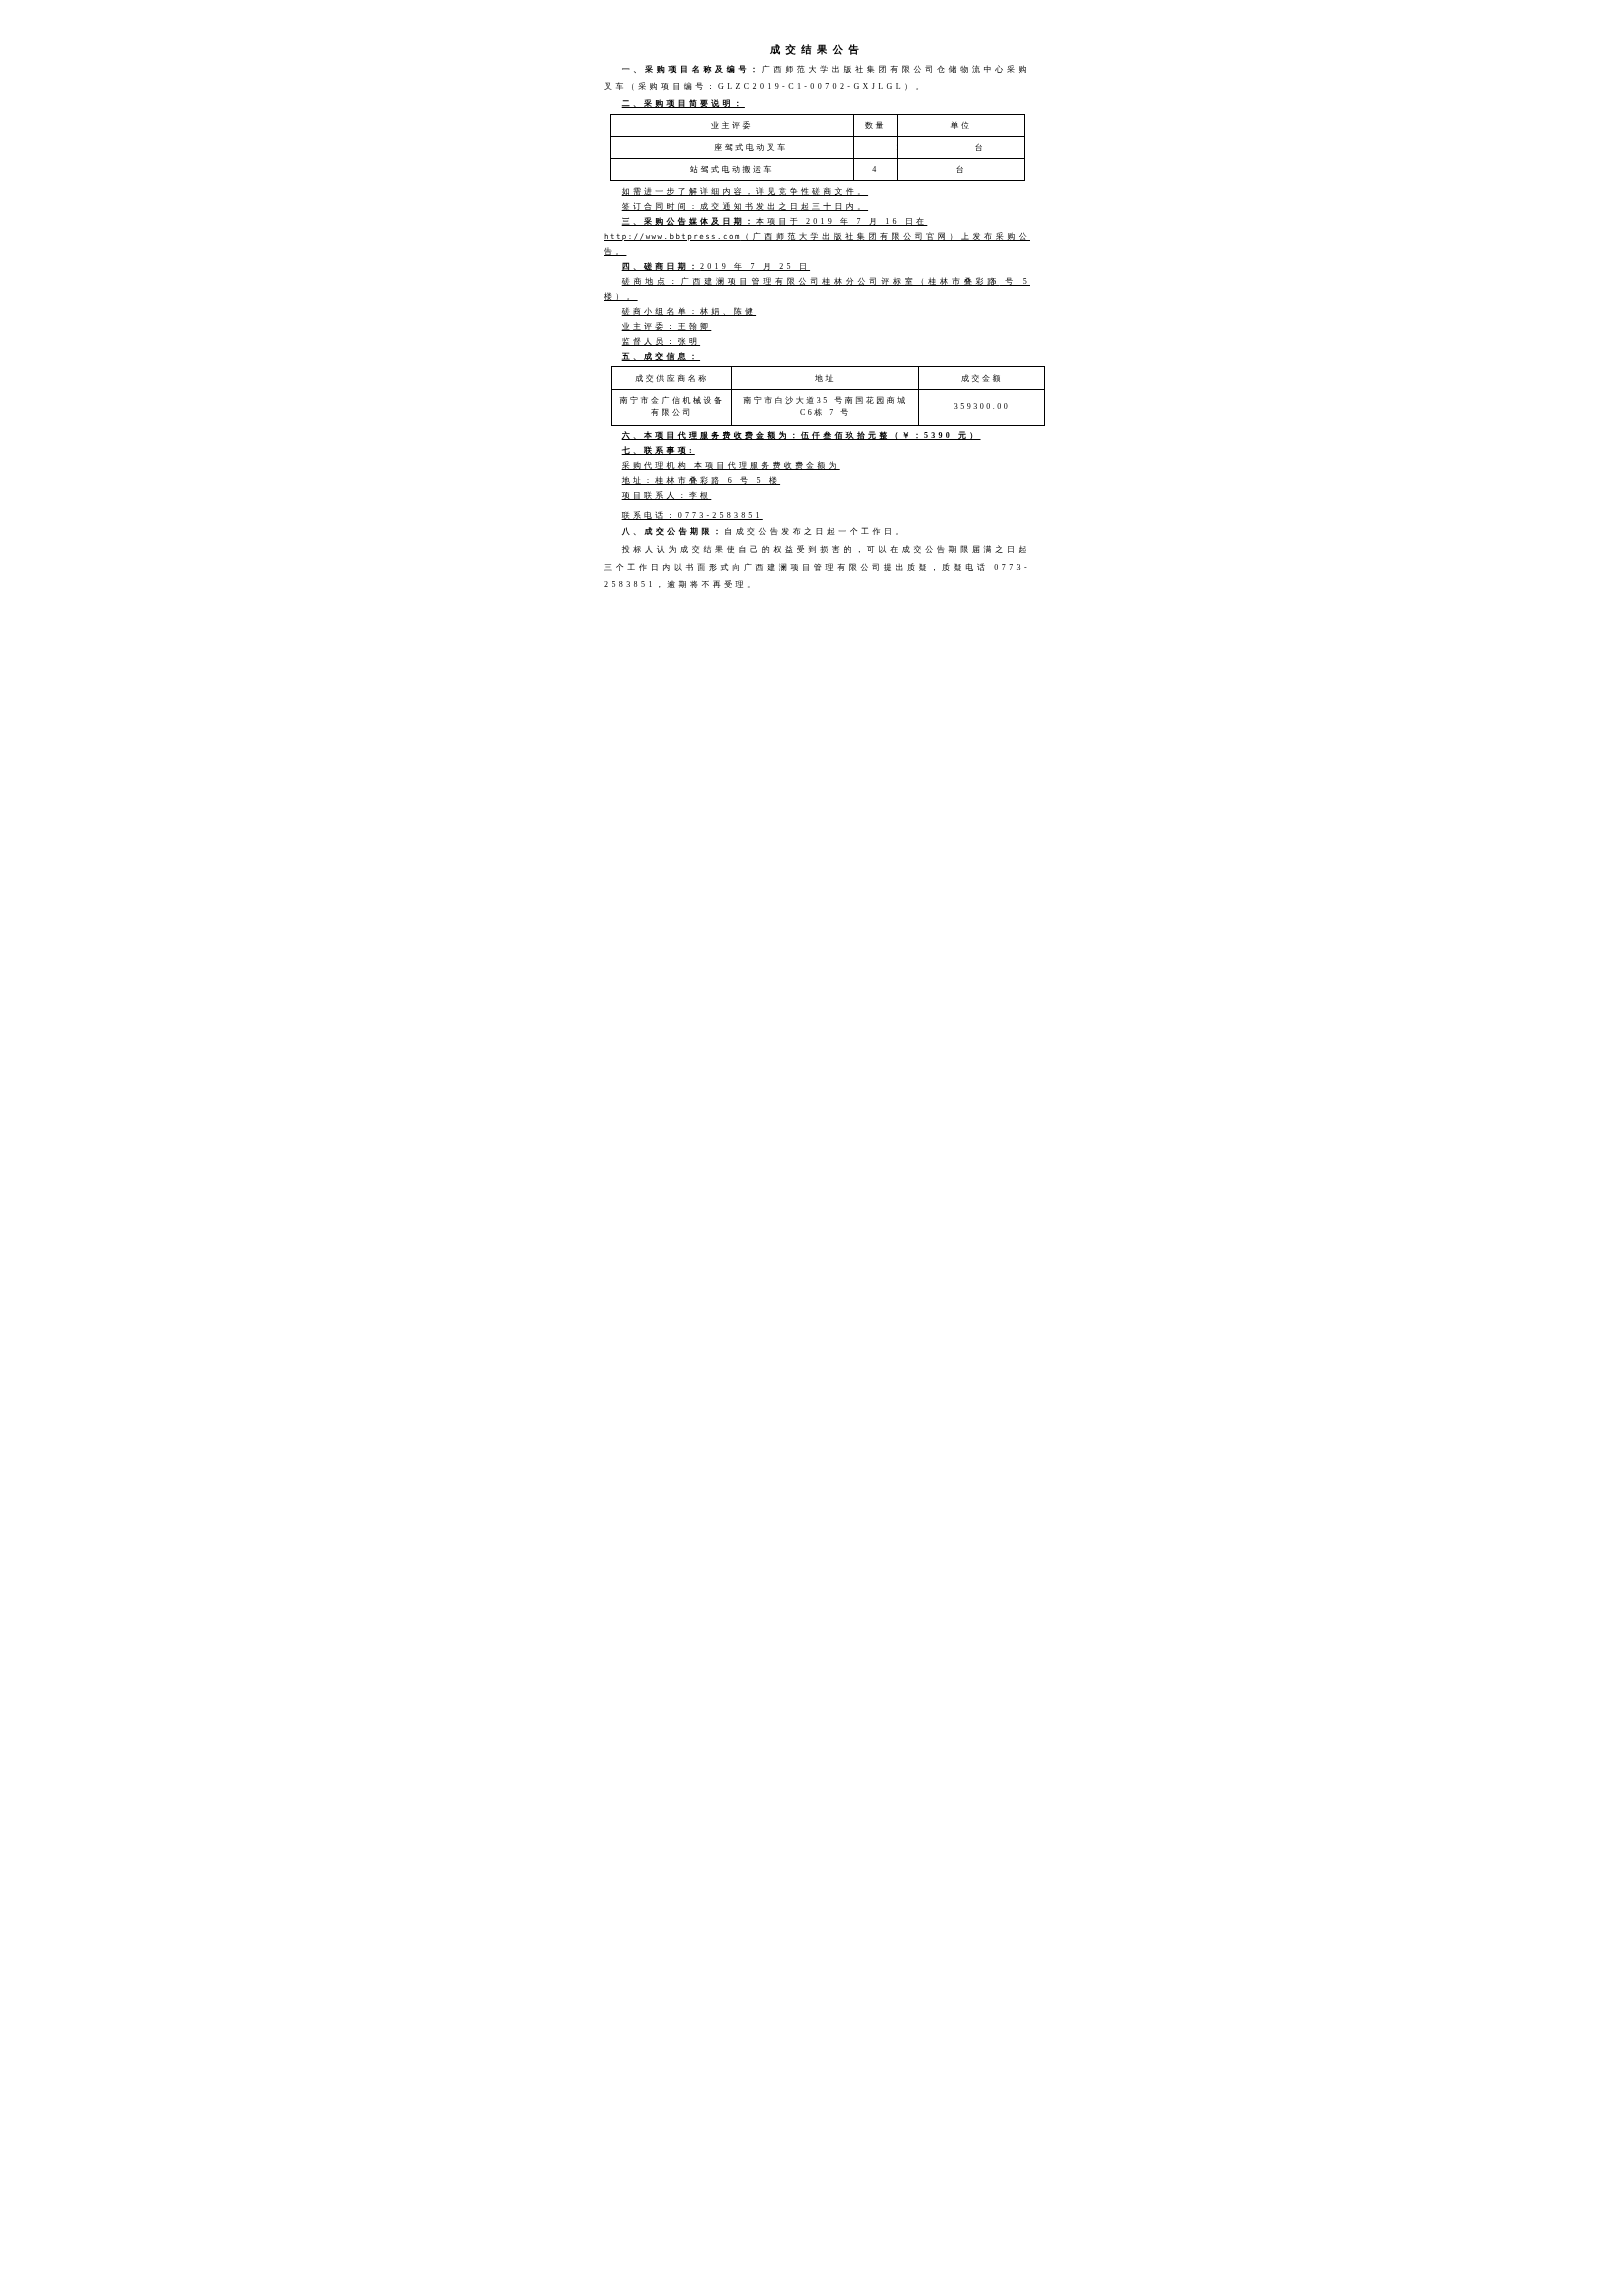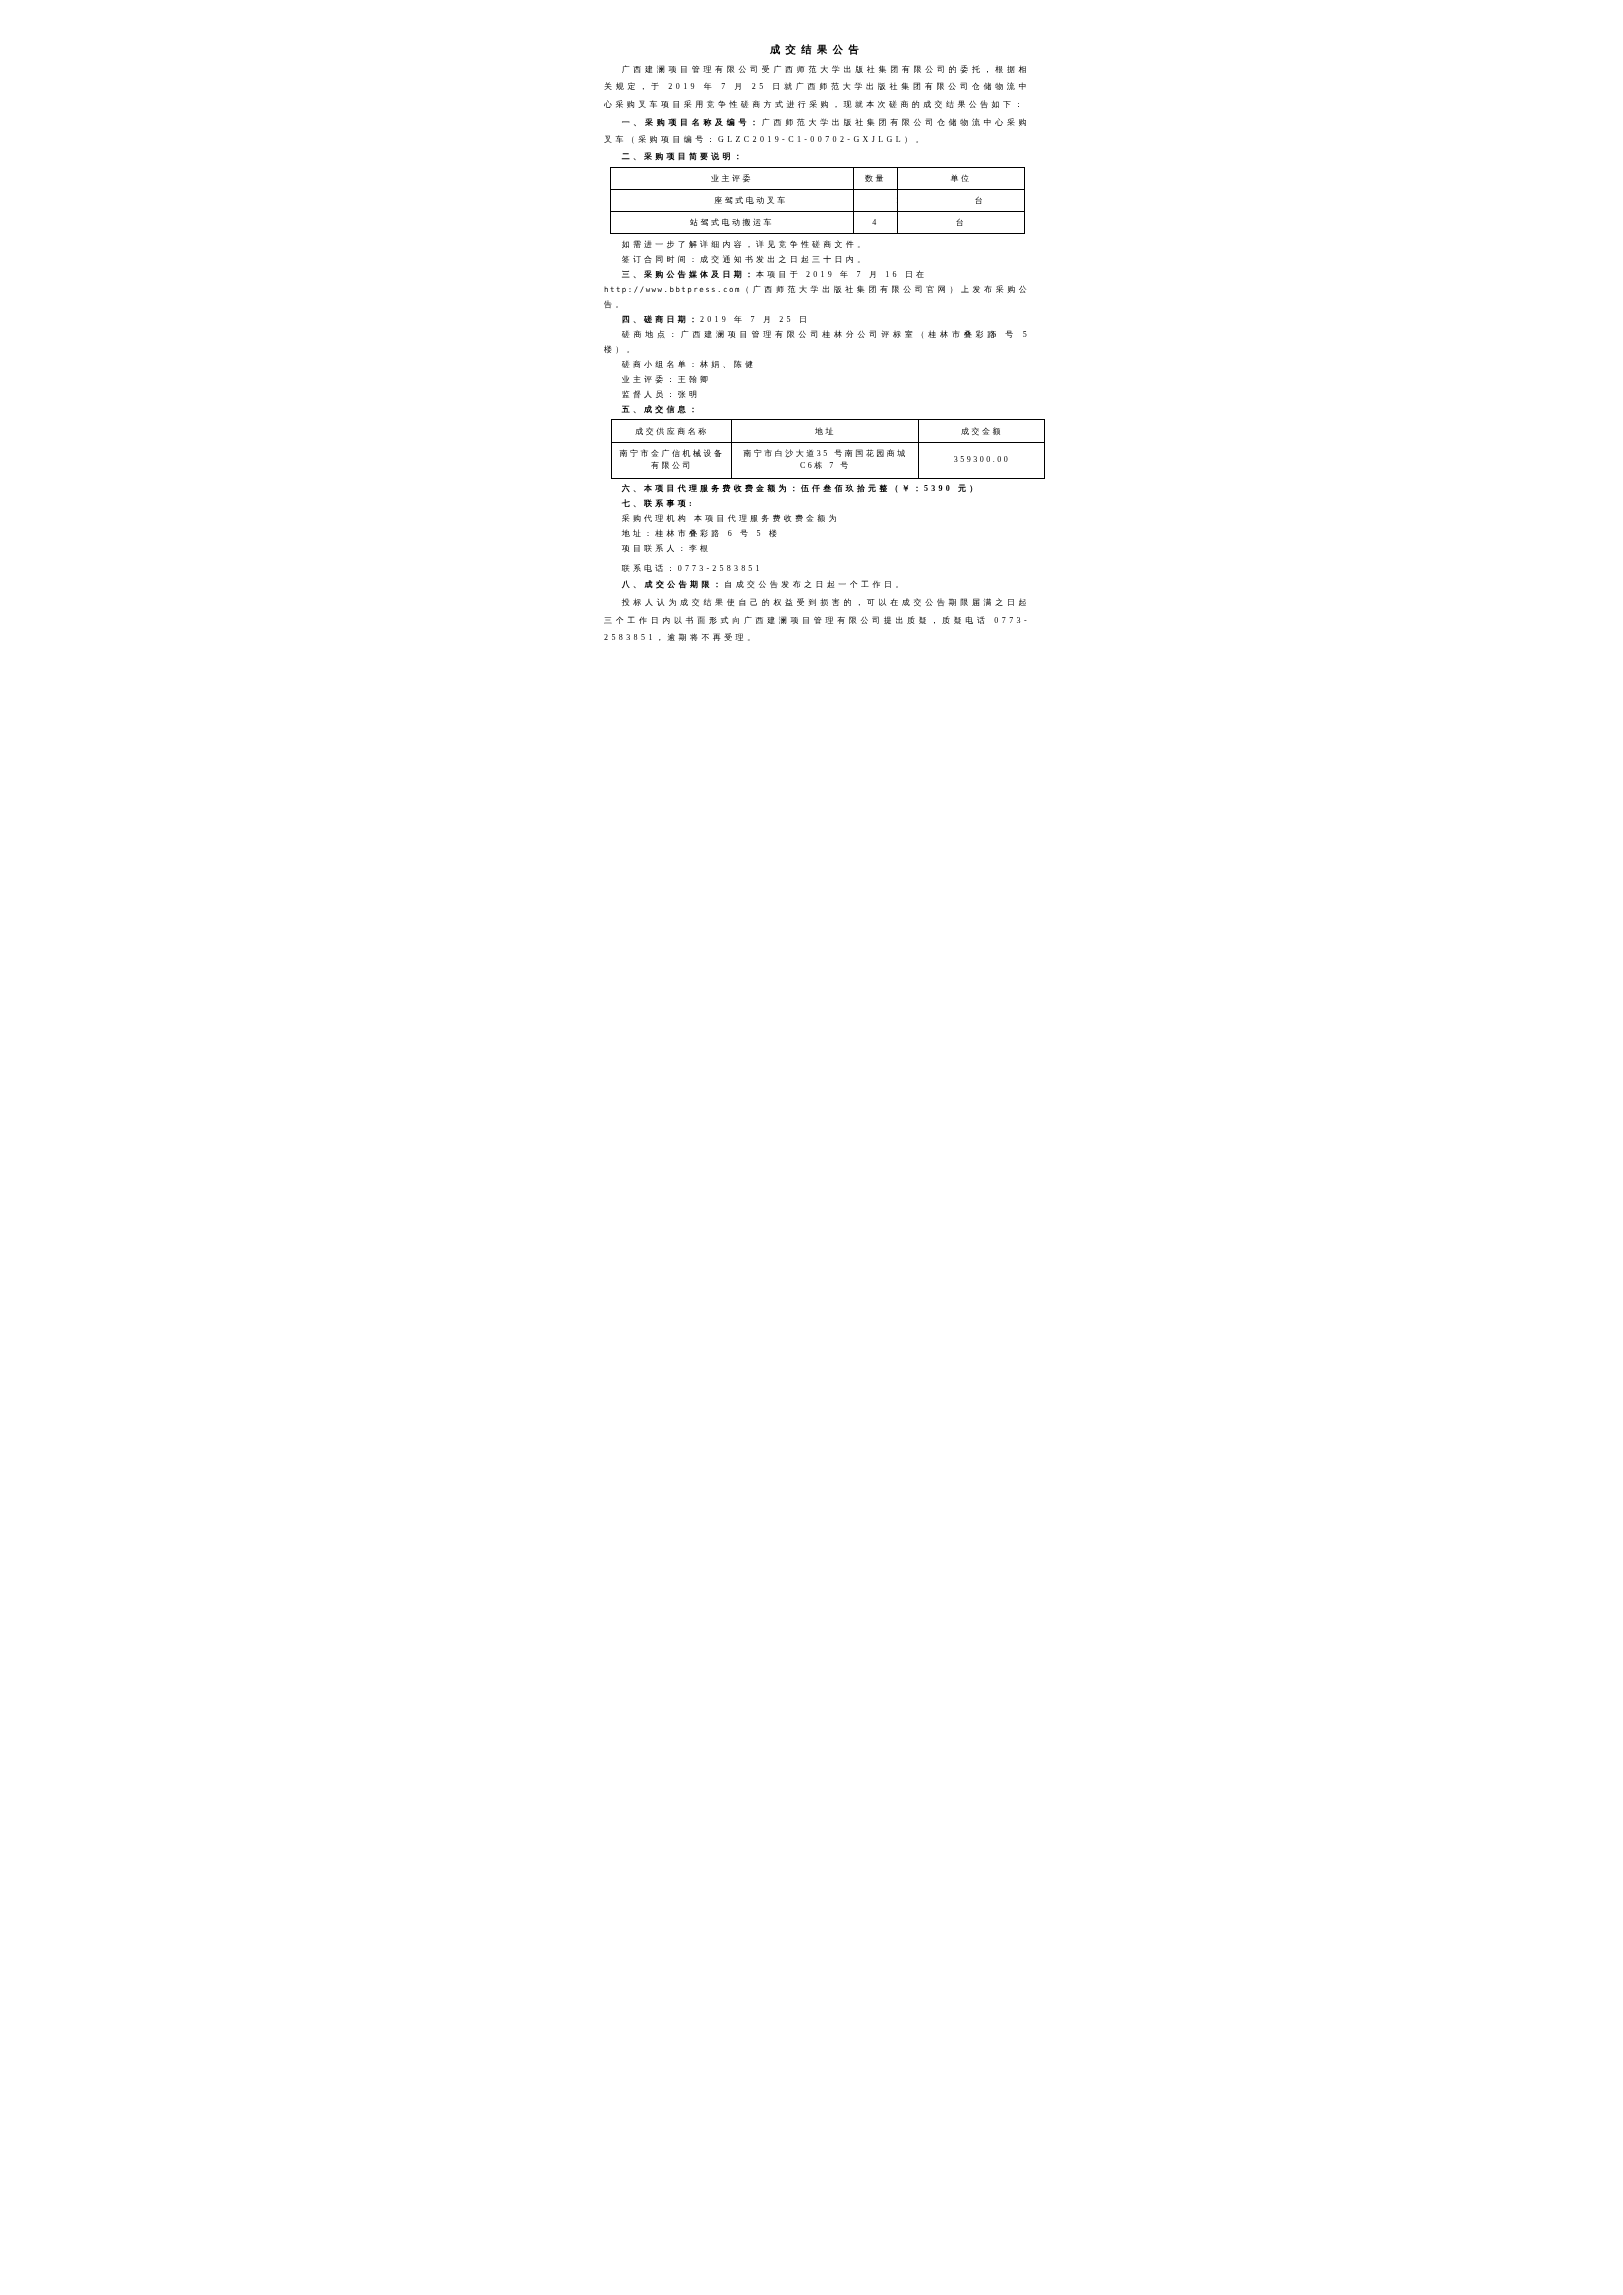--- a/index.html
+++ b/index.html
@@ -21,21 +21,21 @@
   .subtitle {
     font-size:10.3px; font-weight:bold; text-align:center;
     line-height:20.6px; letter-spacing:5.4px; margin-top:1px;
   }
   .para {
     font-size:8px; line-height:17.7px; text-align:justify;
     letter-spacing:3.4px; margin:0;
   }
   .line {
     font-size:8px; line-height:15px; text-align:justify;
-    letter-spacing:3.2px; margin:0;
+    letter-spacing:3.2px; margin:0;text-decoration:underline;
   }
   .indent { text-indent:17.7px; }
   .b { font-weight:bold; }
   .mono {
     font-family:"DejaVu Sans Mono","Liberation Mono",monospace;
     font-size:7.4px; letter-spacing:1.5px;
   }
   .overlap6 { margin-left:-6.9px; }
   .pre-phone { margin-top:4.9px; }
 
@@ -58,21 +58,20 @@
   .money { letter-spacing:4.4px; }
 </style>
 </head>
 <body>
 
 <div class="page">
 
 
   <div class="subtitle">成交结果公告</div>
 
-  <p class="para indent">广西建澜项目管理有限公司受广西师范大学出版社集团有限公司的委托，根据相关规定，于 2019 年 7 月 25 日就广西师范大学出版社集团有限公司仓储物流中心采购叉车项目采用竞争性磋商方式进行采购，现就本次磋商的成交结果公告如下：</p>
 
   <p class="para indent"><span class="b">一、采购项目名称及编号：</span><span>广西师范大学出版社集团有限公司仓储物流中心采购叉车（采购项目编号：GLZC2019-C1-00702-GXJLGL）。</span></p>
 
   <p class="line indent b">二、采购项目简要说明：</p>
 
   <table class="tbl goods">
     <colgroup>
         <col style="width:243px">
         <col style="width:44px">
         <col style="width:127px">

